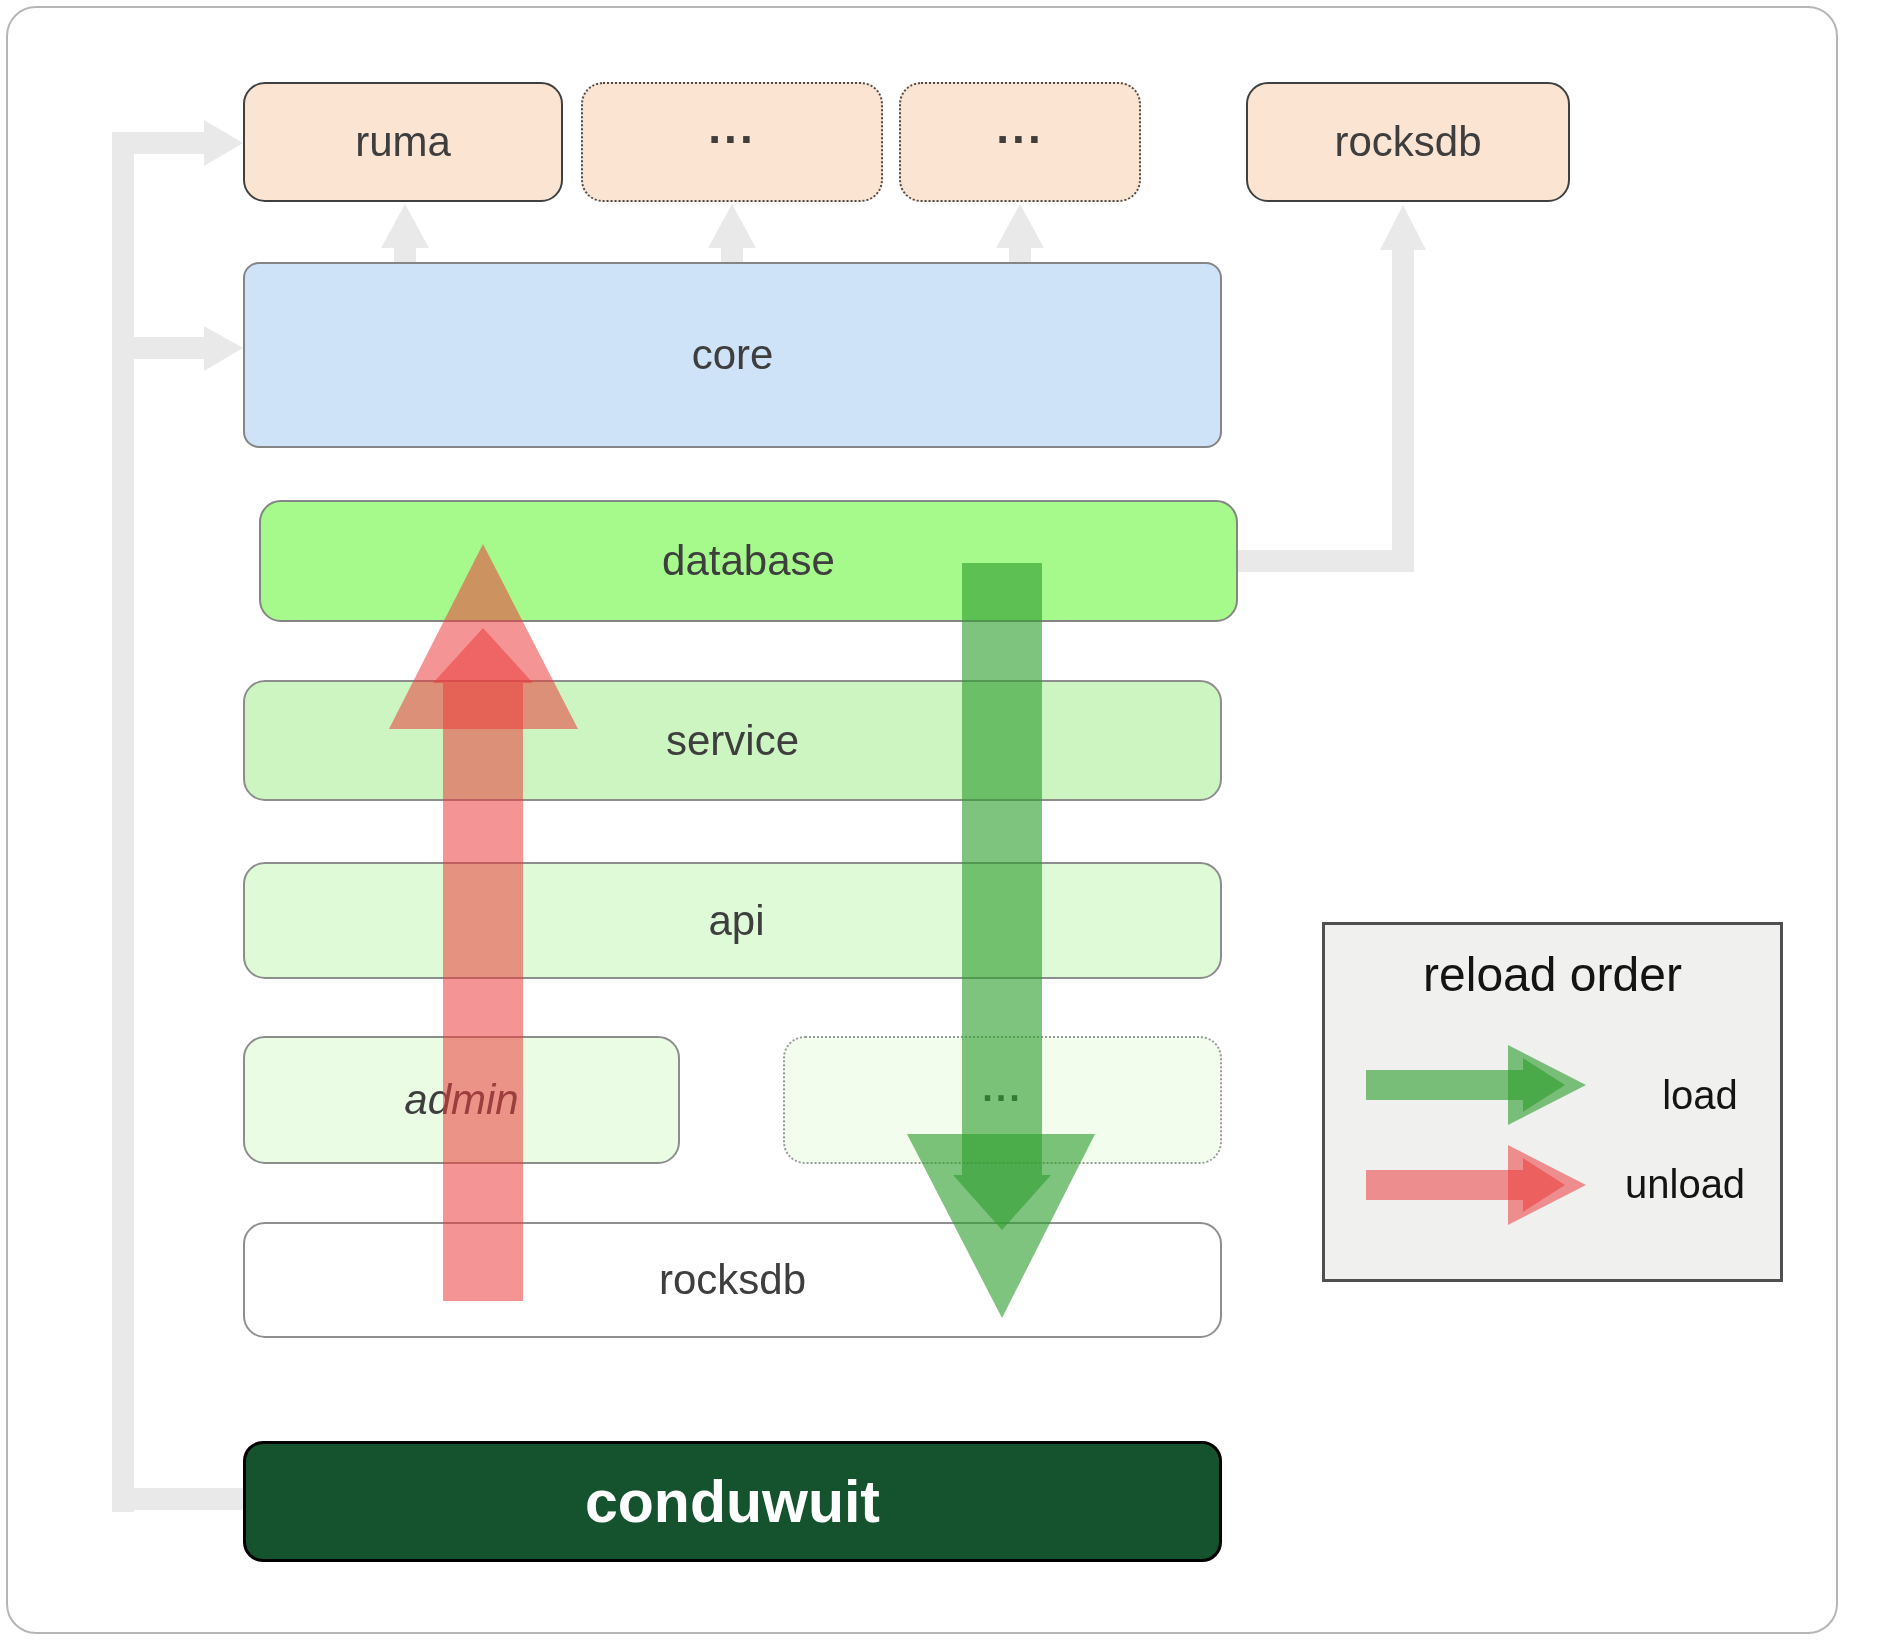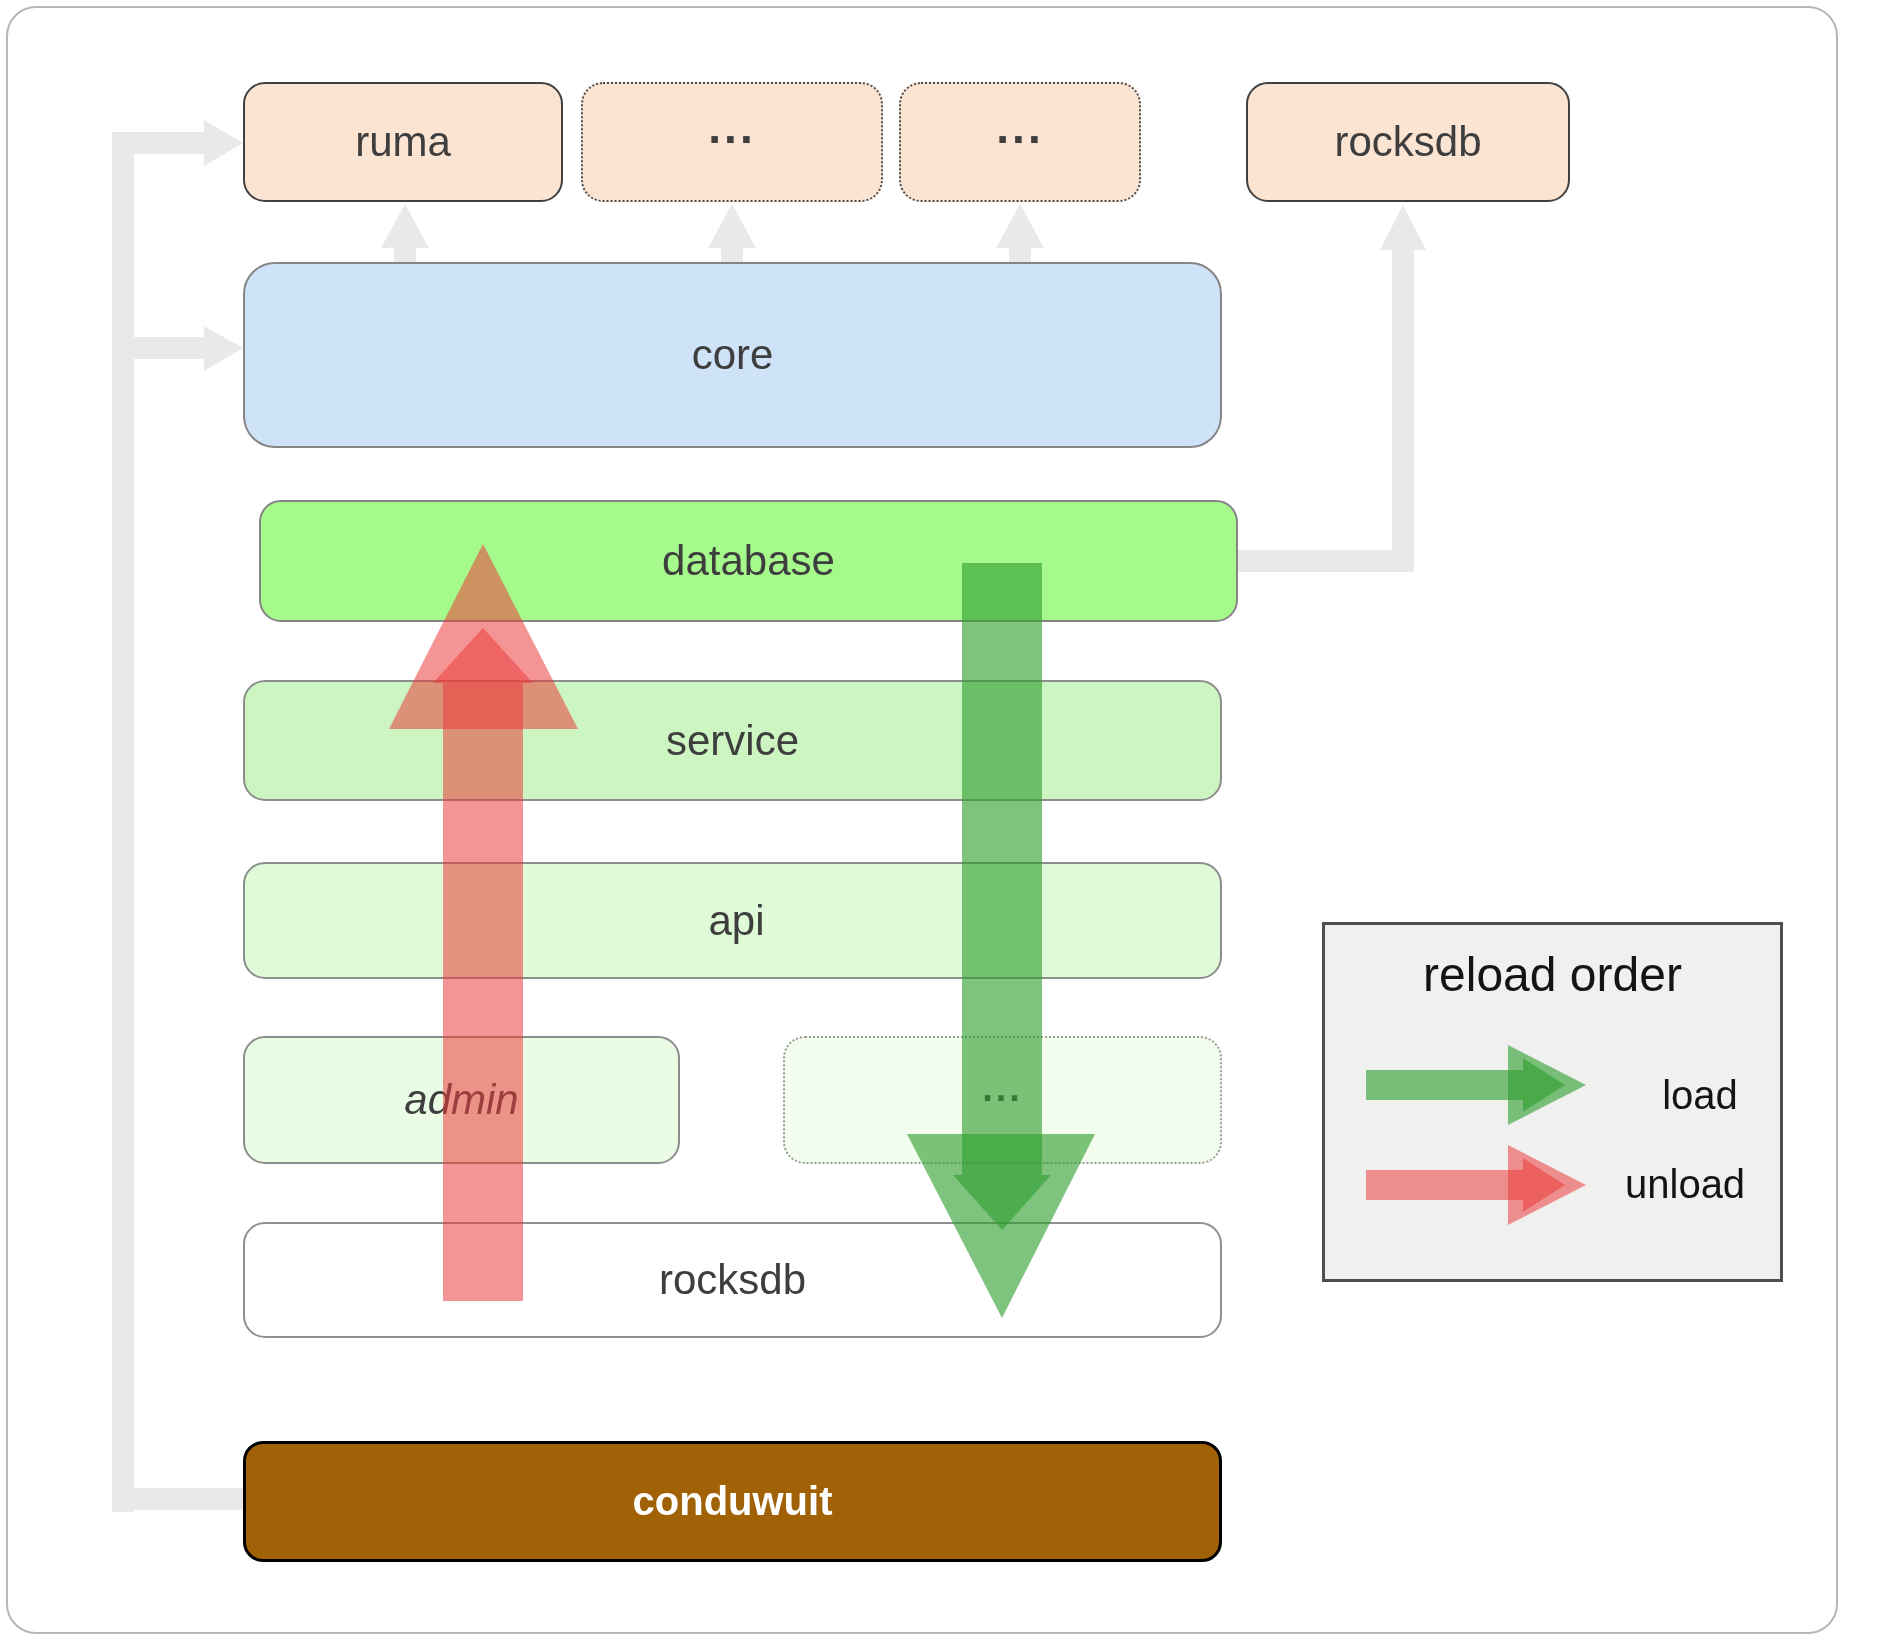--- a/index.html
+++ b/index.html
@@ -40,28 +40,28 @@
     font-size: 42px;
     color: #3e3e3e;
     border-radius: 22px;
     background: #ffffff;
   }
   .node-layer { position: absolute; left:0; top:0; width:1883px; height:1643px; }
 
   .ext        { background:#fce4d3; border:2.5px solid #404040; }
   .ext.dotted { border:2.5px dotted #4a4a4a; }
 
-  .row-core     { background:#cfe3f8; border:2.5px solid #858585; border-radius:32px; }
+  .row-core     { background:#cfe3f8; border:2.5px solid #858585; border-radius:16px; }
   .row-database { background:#a6fa8c; border:2.5px solid #858585; }
   .row-service  { background:#ccf5c2; border:2.5px solid #8d8d8d; }
   .row-api      { background:#defad6; border:2.5px solid #8d8d8d;padding-left:8px; }
   .row-admin    { background:#eafce3; border:2.5px solid #8d8d8d; }
   .row-admin-more { background:#f2fdee; border:2.5px dotted #9a9a9a; }
   .row-router   { background:#ffffff; border:2.5px solid #8f8f8f; }
-  .row-app      { background:#a16207; border:3px solid #000000; color:#ffffff; font-weight:600; font-size:40px; border-radius:20px; }
+  .row-app      { background:#14532d; border:3px solid #000000; color:#ffffff; font-weight:600; font-size:59px; border-radius:20px; }
 
   .dots {
     font-weight: 700;
     letter-spacing: 3px;
     font-size: 46px;
     transform: translateY(-27%);
   }
 
   .legend {
     position: absolute;

